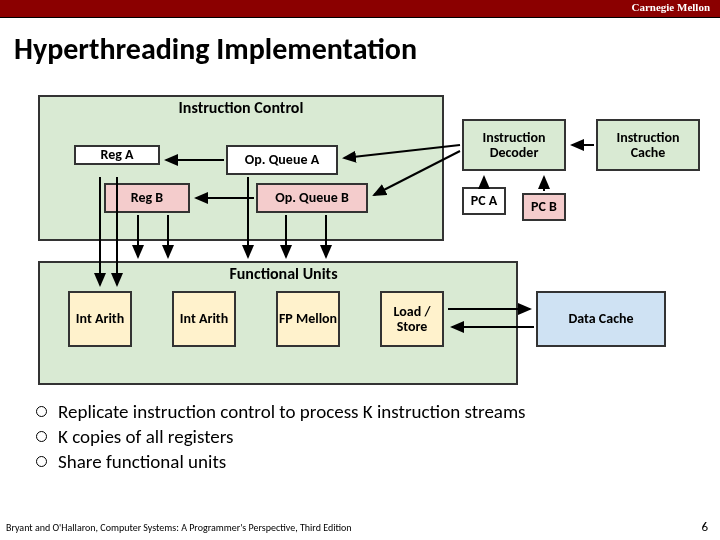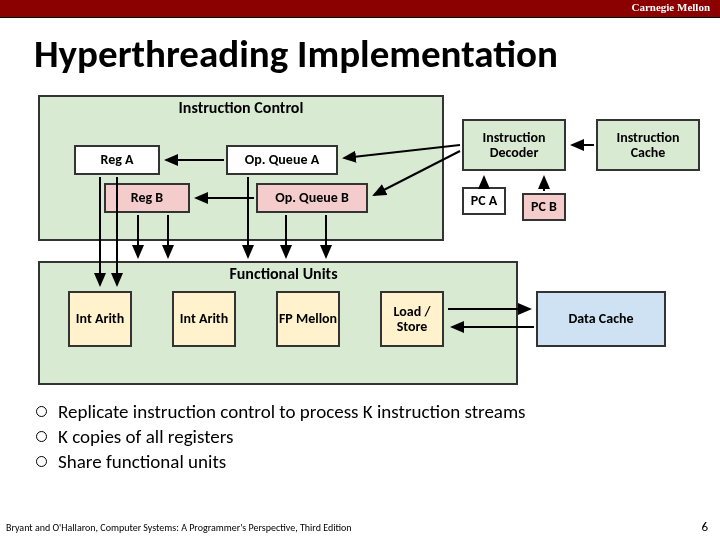--- a/index.html
+++ b/index.html
@@ -17,23 +17,23 @@
     background: #8b0000;
     border-bottom: 1px solid #000;
     text-align: right;
     color: #fff;
     font-weight: bold;
     font-size: 11px;
     padding: 1px 10px 15px 0;
     font-family: "Times New Roman", serif;
   }
   .title {
-    font-size: 39px;
-    font-weight: bold;
-    margin: 12px 22px 8px 34px;
+    font-size: 30px;
+    font-weight: bold;
+    margin: 12px 22px 8px 14px;
   }
   .diagram {
     position: absolute;
     left: 38px;
     top: 95px;
     width: 664px;
     height: 293px;
   }
   .box {
     position: absolute;
@@ -55,21 +55,21 @@
     position: absolute;
     border: 2px solid #333;
     font-weight: bold;
     font-size: 14px;
     display: flex;
     align-items: center;
     justify-content: center;
     text-align: center;
     line-height: 1.1;
   }
-  .reg-a  { left: 36px;  top: 50px;  width: 86px;  height: 30px; }
+  .reg-a  { left: 36px;  top: 50px;  width: 86px;  height: 20px; }
   .reg-b  { left: 66px;  top: 88px;  width: 86px;  height: 30px; }
   .opq-a  { left: 188px; top: 50px;  width: 112px; height: 30px; }
   .opq-b  { left: 218px; top: 88px;  width: 112px; height: 30px; }
   .decoder{ left: 424px; top: 24px;  width: 104px; height: 52px; flex-direction: column; }
   .icache { left: 558px; top: 24px;  width: 104px; height: 52px; flex-direction: column; }
   .pc-a   { left: 424px; top: 92px;  width: 44px;  height: 28px; }
   .pc-b   { left: 484px; top: 98px;  width: 44px;  height: 28px; }
   .func-units {
     left: 0; top: 166px;
     width: 480px; height: 124px;

